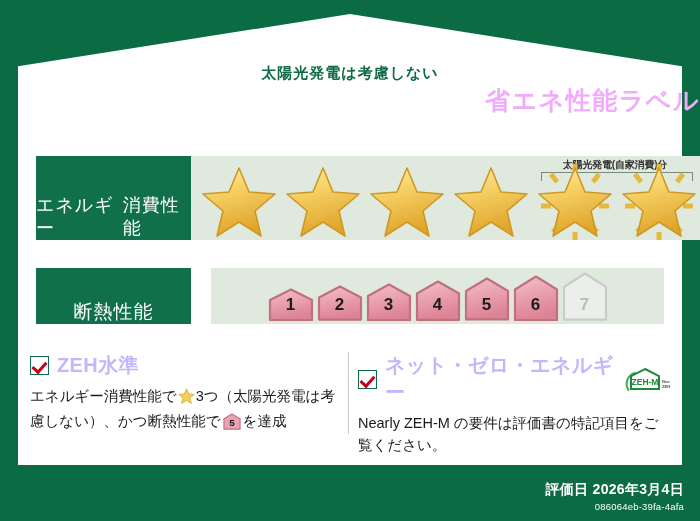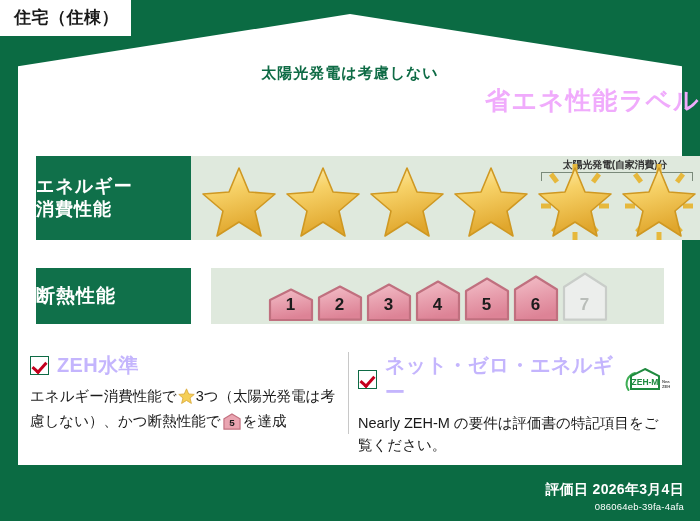--- a/index.html
+++ b/index.html
@@ -53,23 +53,23 @@
   
   .row {
     position: absolute; left: 36px; right: 36px;
     display: flex; align-items: stretch;
   }
   .row.energy { top: 156px; height: 84px; }
   .row.insul  { top: 268px; height: 56px; gap: 20px; }
   .row-label {
     width: 155px; flex: 0 0 155px;
     background: #10704a;
-    color: #ffffff; font-weight: bold;
-    display: flex; flex-direction: column;
-    align-items: flex-start; justify-content: center;
+    color: #ffffff; font-weight: normal;
+    display: flex; 
+    align-items: flex-end; justify-content: center;
     font-size: 18px; line-height: 1.28; letter-spacing: 1px;
   }
   .row.insul .row-label { font-size: 19px; }
   .row-body {
     flex: 1 1 auto;
     background: #dfe9dd;
     position: relative;
     display: flex; align-items: center;
   }
   .row.energy .row-body { padding-left: 6px; }
@@ -152,23 +152,20 @@
   .eval-date { font-size: 14px; font-weight: bold; letter-spacing: .3px; }
   .eval-id { font-size: 9.5px; margin-top: 2px; letter-spacing: .2px; }
 </style>
 </head>
 <body>
 
 <div id="label">
 
   <div class="panel"></div>
 
-  <div class="tag-house">
-    <span>住宅（住棟）</span>
-  </div>
 
 
   <div class="title-sub">太陽光発電は考慮しない</div>
   <div class="title-main">省エネ性能ラベル</div>
 
   <div class="row energy">
     <div class="row-label">
       <span>エネルギー</span>
       <span>消費性能</span>
     </div>

